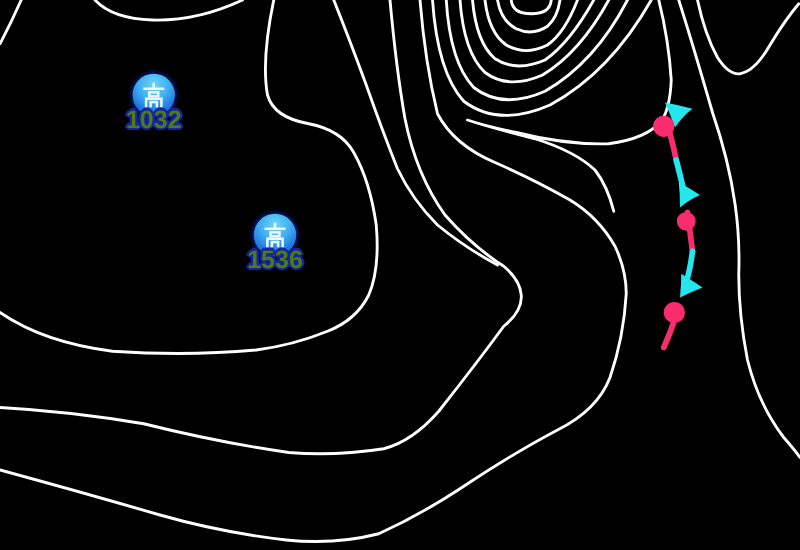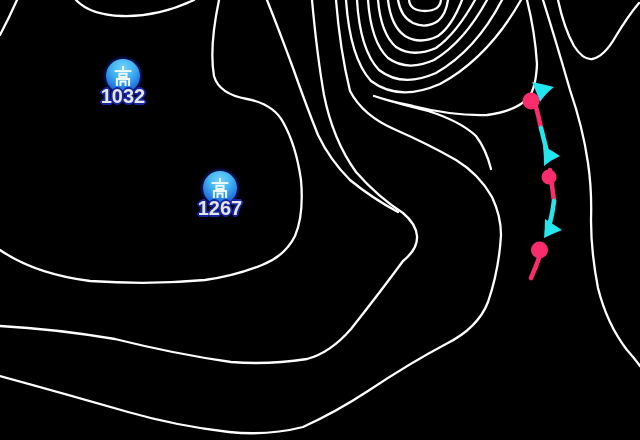--- a/index.html
+++ b/index.html
@@ -17,21 +17,21 @@
   .high-circle{
     position:absolute;left:-17px;top:-17px;width:34px;height:34px;border-radius:50%;
     background:radial-gradient(circle at 50% 26%, #70d4fa 0%, #40b1f2 38%, #1b6bde 76%, #0c46bb 100%);
     box-shadow:0 0 3px 2px rgba(8,22,110,0.9);
     display:flex;align-items:center;justify-content:center;
   }
   .high-glyph{display:block;}
   .high-glyph path{fill:none;stroke:#eef9ff;stroke-width:1.9;stroke-linecap:square;}
   .high-value{
     position:absolute;left:-42px;top:10px;width:84px;height:20px;line-height:20px;
-    text-align:center;color:#e5e5e5;font-size:20px;font-weight:bold;
+    text-align:center;color:#4d7c0f;font-size:20px;font-weight:bold;
     text-shadow:-2px 0 #1524a0,2px 0 #1524a0,0 -2px #1524a0,0 2px #1524a0,
                 -1px -1px #1524a0,1px 1px #1524a0,-1px 1px #1524a0,1px -1px #1524a0;
   }
 </style>
 </head>
 <body>
 
 <div class="stage">
 
   <svg class="map-svg" width="640" height="440" viewBox="0 0 640 440">
@@ -85,16 +85,16 @@
   <div class="high" style="left: 220px; top: 188px;">
     <div class="high-circle" aria-label="高">
       <svg class="high-glyph" width="20" height="20" viewBox="0 0 18 19">
         <path d="M 9 1 V 3.6"></path>
         <path d="M 2 4.8 H 16"></path>
         <path d="M 5.6 7.4 H 12.4 V 10.4 H 5.6 Z"></path>
         <path d="M 3.2 18 V 12.4 H 14.8 V 18"></path>
         <path d="M 6.6 18 V 14.8 H 11.4 V 18"></path>
       </svg>
     </div>
-    <div class="high-value">1267</div>
+    <div class="high-value">1536</div>
   </div>
 
 </div>
 
 </body></html>

